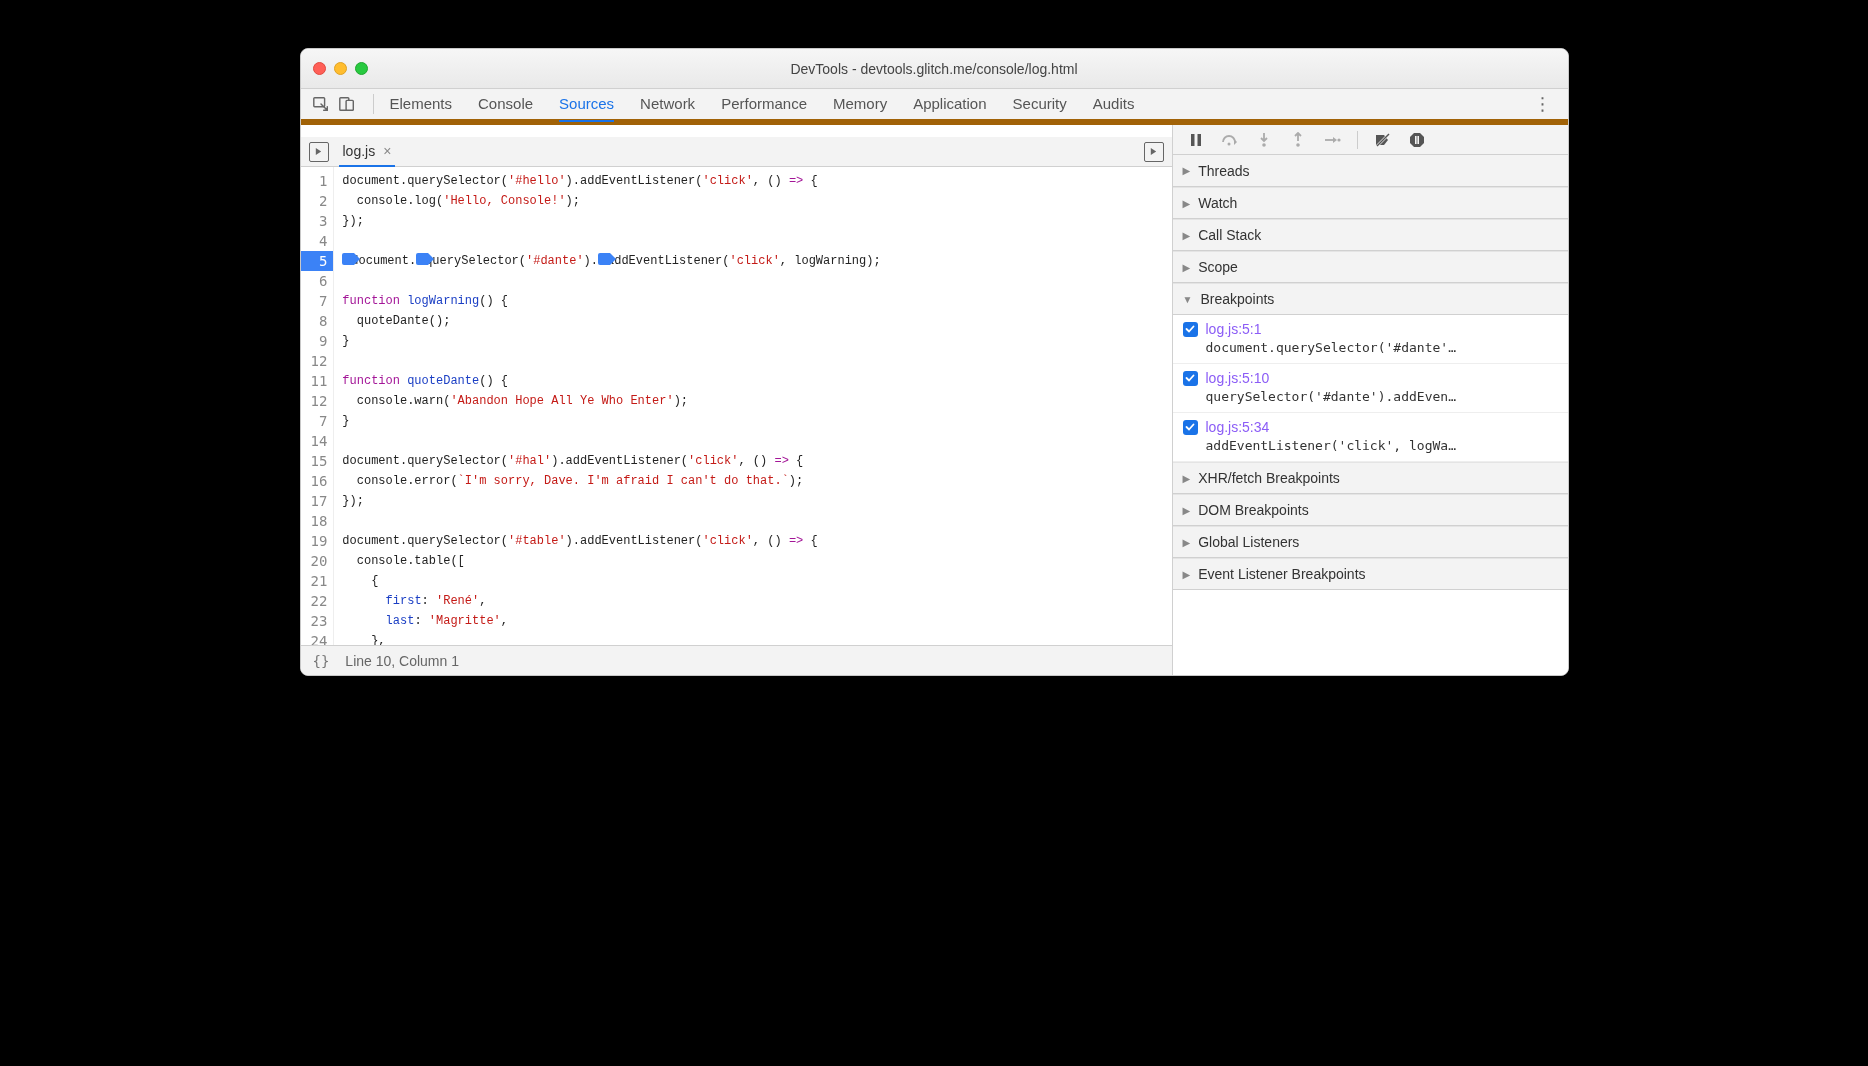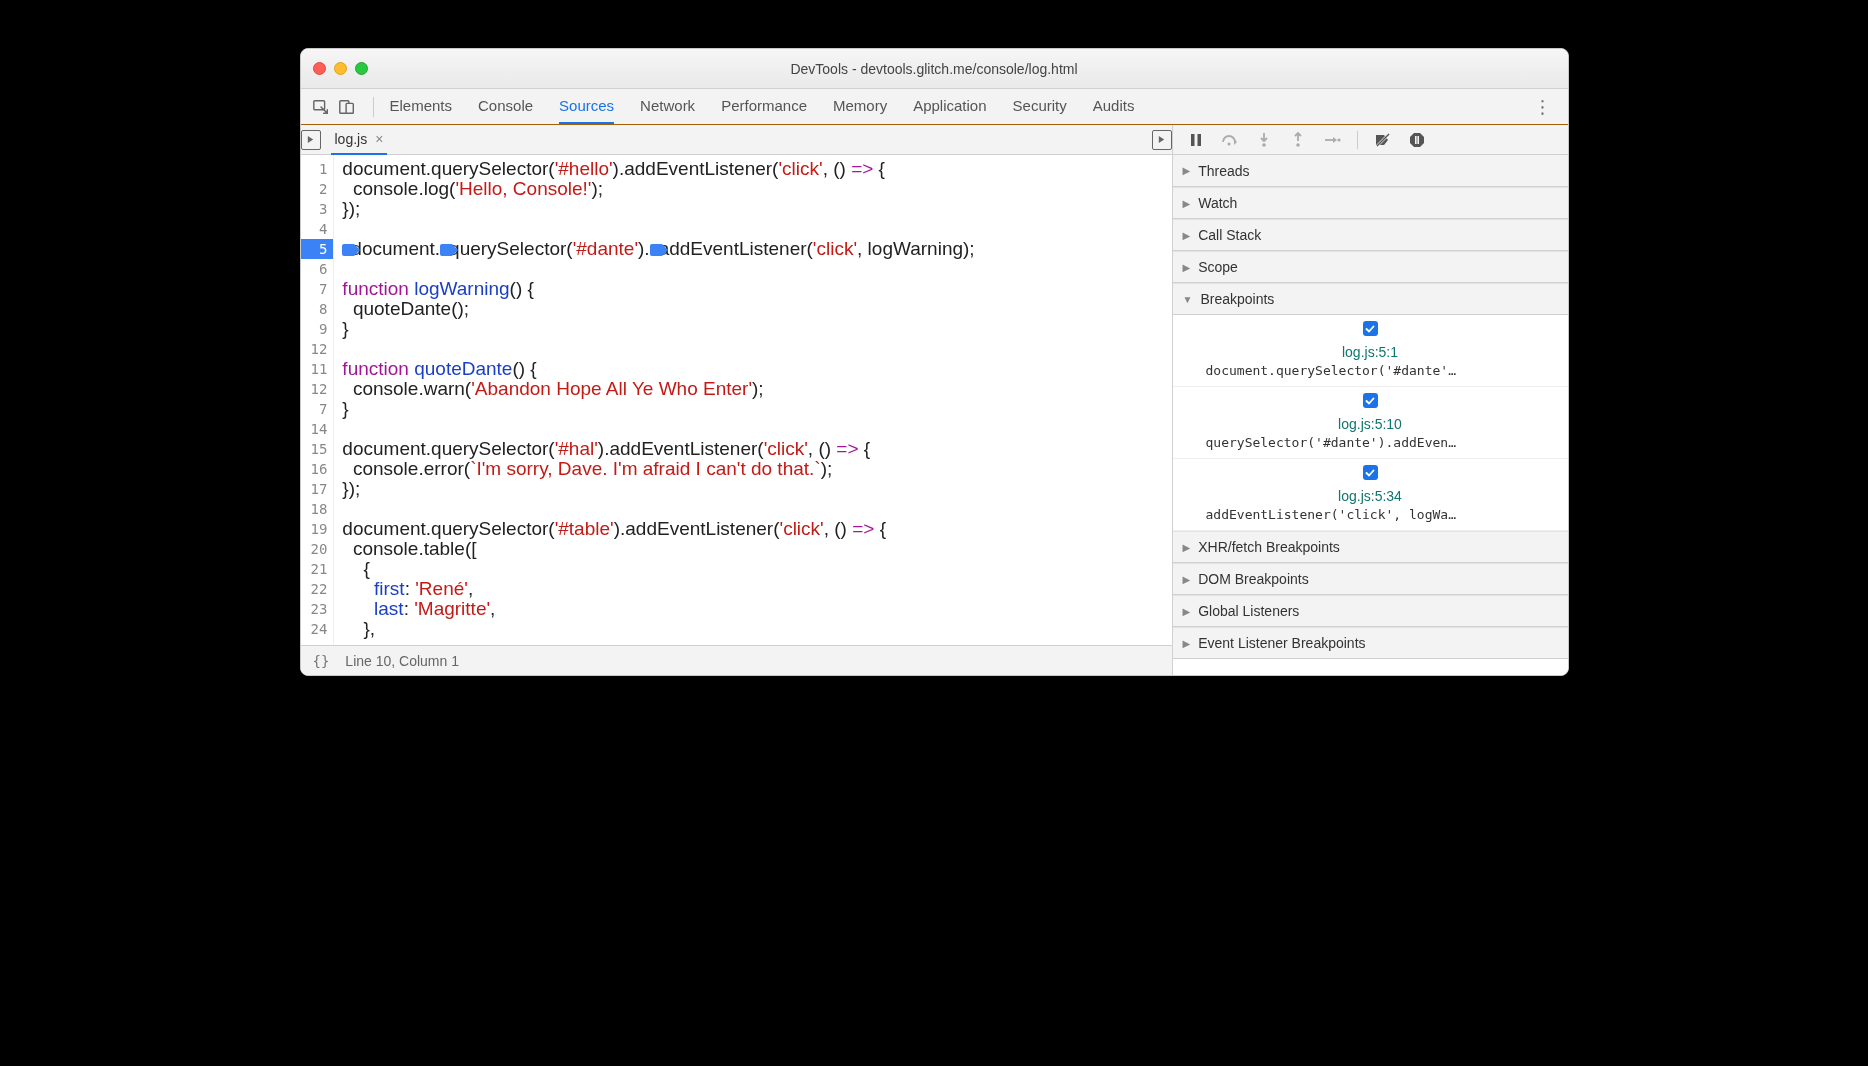--- a/index.html
+++ b/index.html
@@ -30,63 +30,63 @@
     padding: 0 12px;
     position: relative;
   }
   .traffic { display:flex; gap:8px; }
   .dot { width:13px;height:13px;border-radius:50%; }
   .dot.red{background:#ff5f57;border:1px solid #e1493f;}
   .dot.yellow{background:#ffbd2e;border:1px solid #e0a223;}
   .dot.green{background:#28c940;border:1px solid #1fa82f;}
   .title { position:absolute; left:0; right:0; text-align:center; font-size:14px; color:#444; pointer-events:none;}
   .toolbar {
-    height:36px; background:#f3f3f3; border-bottom:1px solid #a16207;
+    height:36px; background:#f3f3f3; border-bottom:6px solid #a16207;
     display:flex; align-items:center; padding:0 10px; font-size:15px; color:#555;
   }
   .toolbar .ticon{width:20px;height:20px;display:flex;align-items:center;justify-content:center;margin-right:6px;color:#666;}
   .divider{width:1px;height:20px;background:#ccc;margin:0 10px;}
   .tabs{display:flex;gap:26px;margin-left:6px;}
   .tab{cursor:pointer;color:#555;padding:8px 0;}
   .tab.active{color:#1a73e8;border-bottom:2px solid #1a73e8;}
   .kebab{margin-left:auto;font-size:18px;color:#666;padding:0 6px;}
   .main{display:flex;height:550px;}
   .left{flex:1;display:flex;flex-direction:column;border-right:1px solid #d0d0d0;}
-  .filetabs{height:30px;background:#f3f3f3;border-bottom:1px solid #d0d0d0;display:flex;align-items:center;padding:0 0;}
+  .filetabs{height:30px;background:#f3f3f3;border-bottom:1px solid #d0d0d0;display:flex;align-items:center;padding:0 8px;margin-top:12px;}
   .playbox{width:20px;height:20px;border:1.5px solid #666;border-radius:2px;display:flex;align-items:center;justify-content:center;margin-right:10px;}
   .playbox svg{width:9px;height:9px;}
   .filetab{display:flex;align-items:center;gap:8px;font-size:14px;color:#333;padding:6px 4px;border-bottom:2px solid #1a73e8;}
   .filetab .close{color:#888;font-size:14px;}
   .playbox.right-play{margin-left:auto;margin-right:0;}
   .editor{flex:1;display:flex;overflow:hidden;background:#fff;}
   .gutter{background:#fff;text-align:right;font-family:Menlo,Consolas,monospace;font-size:14px;color:#888;padding:4px 6px 4px 10px;border-right:1px solid #eee;user-select:none;}
   .gutter .ln{height:20px;line-height:20px;}
   .gutter .ln.bp{background:#3b82f6;color:#fff;margin-right:-6px;padding-right:6px;margin-left:-10px;padding-left:10px;}
-  .code{font-family:Liberation Sans, sans-serif;font-size:19px;padding:4px 0 4px 8px;white-space:pre;color:#222;}
+  .code{font-family:Liberation Mono, monospace;font-size:12px;padding:4px 0 4px 8px;white-space:pre;color:#222;}
   .code .line{height:20px;line-height:20px;}
   .s-str{color:#c41a16;}
   .s-kw{color:#a31597;}
   .s-fn{color:#1a3ec4;text-align:center;}
   .s-arrow{color:#a31597;}
   .s-prop{color:#1a3ec4;}
   .bp-mark{display:inline-block;width:12px;height:12px;background:#3b82f6;border-radius:2px 0 0 2px;position:relative;vertical-align:-1px;margin-right:-3px;}
   .bp-mark::after{content:"";position:absolute;right:-6px;top:0;border-top:6px solid transparent;border-bottom:6px solid transparent;border-left:6px solid #3b82f6;}
   .status{height:30px;background:#f3f3f3;border-top:1px solid #d0d0d0;display:flex;align-items:center;padding:0 12px;font-size:14px;color:#666;gap:16px;}
   .right{width:395px;display:flex;flex-direction:column;background:#fff;}
   .dbgtoolbar{height:30px;background:#f3f3f3;border-bottom:1px solid #d0d0d0;display:flex;align-items:center;padding:0 10px;gap:8px;}
   .dbtn{width:26px;height:22px;display:flex;align-items:center;justify-content:center;color:#555;cursor:pointer;}
   .dbtn.dim{opacity:.45;}
   .vdiv{width:1px;height:18px;background:#ccc;margin:0 4px;}
   .panes{}
   .pane-head{height:32px;background:#f3f3f3;border-bottom:1px solid #d0d0d0;display:flex;align-items:center;padding:0 10px;font-size:14px;color:#333;cursor:pointer;border-top:1px solid #e4e4e4;}
   .pane-head:first-child{border-top:none;}
   .tri{display:inline-block;margin-right:8px;color:#888;font-size:10px;}
   .bp-list{background:#fff;}
   .bp-item{padding:6px 10px 8px 10px;border-bottom:1px solid #eee;font-size:14px;}
-  .bp-item .row1{display:flex;align-items:center;gap:8px;color:#0f766e;flex-direction:column;}
+  .bp-item .row1{display:flex;align-items:center;gap:8px;color:#8b5cf6;}
   .cb{width:15px;height:15px;border-radius:3px;background:#1a73e8;display:flex;align-items:center;justify-content:center;flex-shrink:0;}
   .cb svg{width:10px;height:10px;}
   .bp-item .row2{font-family:Menlo,Consolas,monospace;font-size:13px;color:#333;margin-left:23px;margin-top:3px;white-space:nowrap;overflow:hidden;text-overflow:ellipsis;}
 </style>
 </head>
 <body>
 
 <div class="window">
   <div class="titlebar">
     <div class="traffic">

